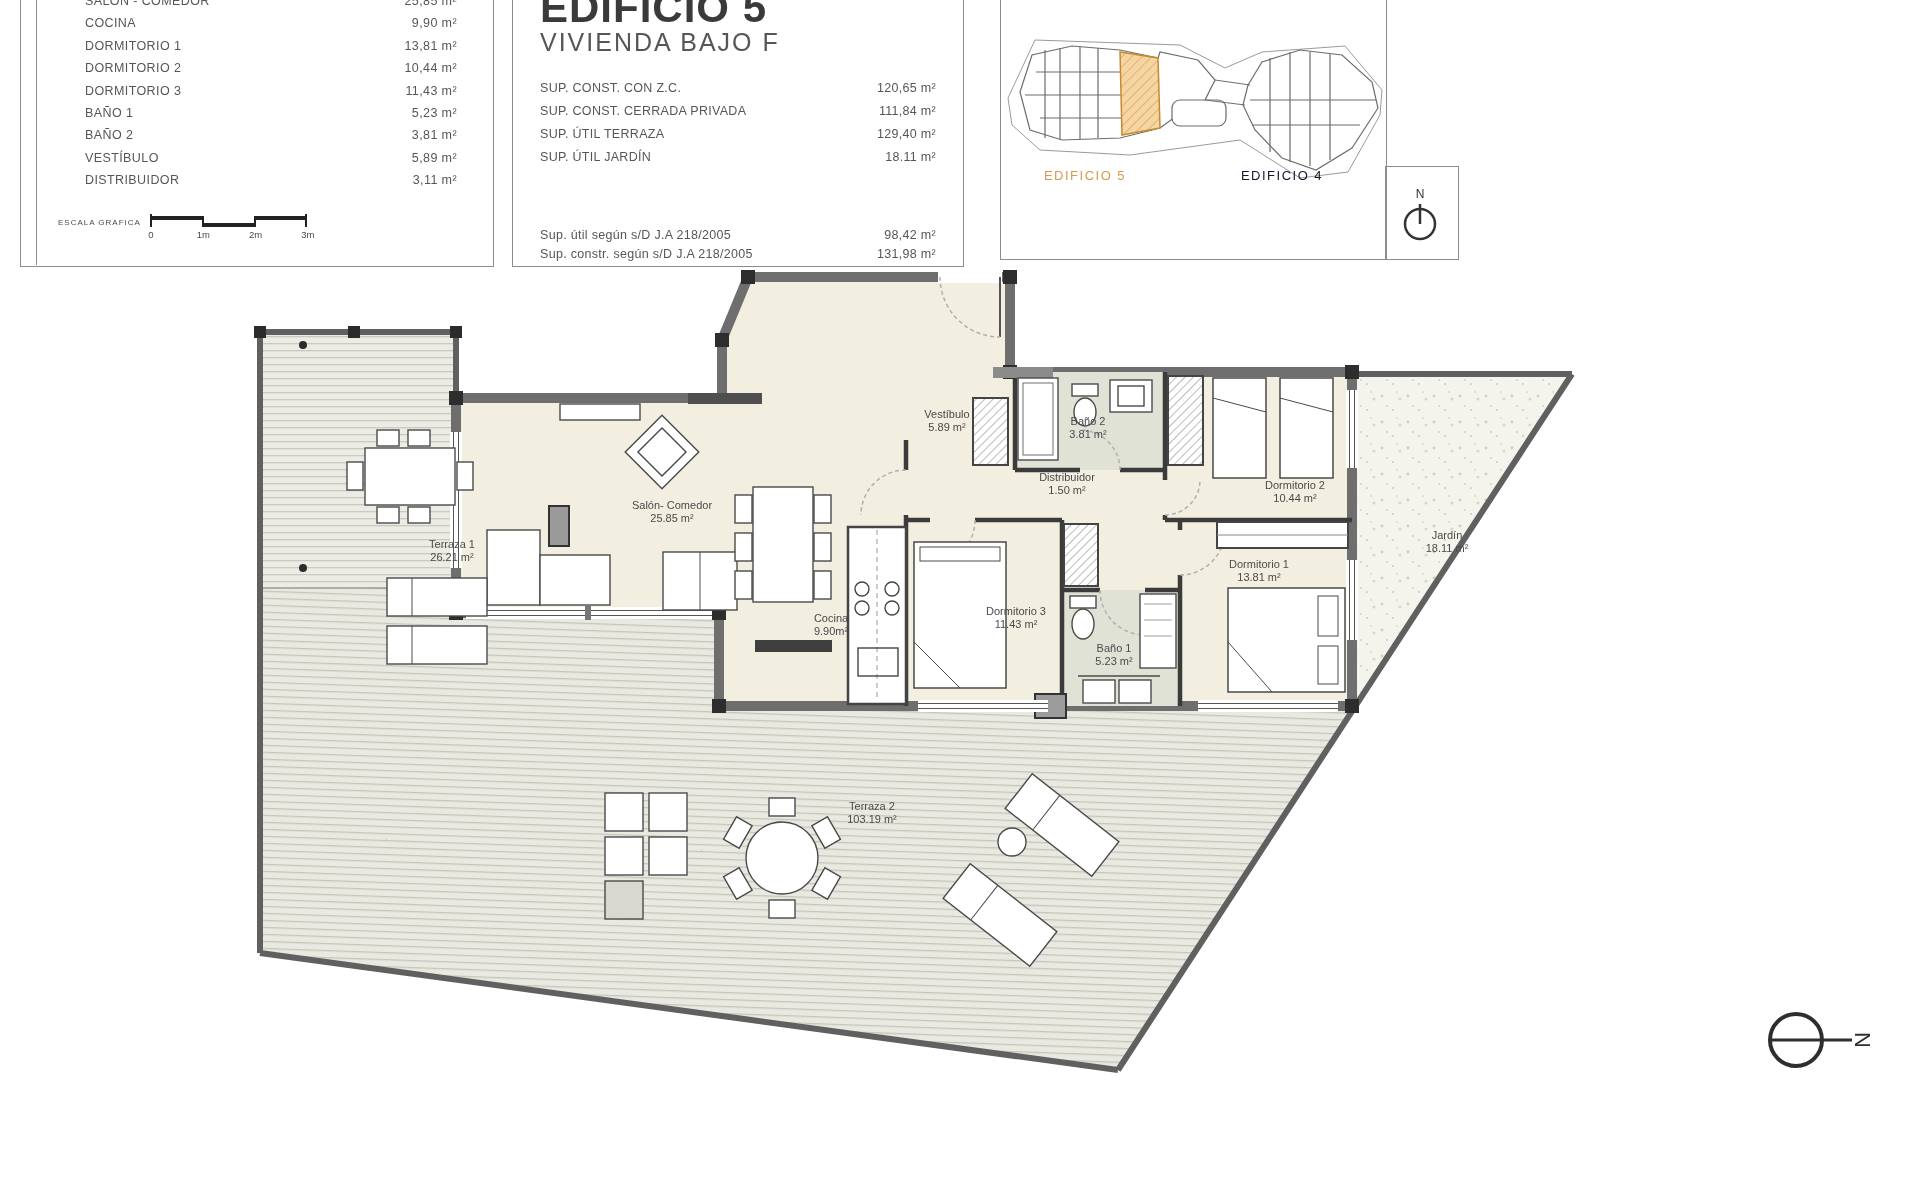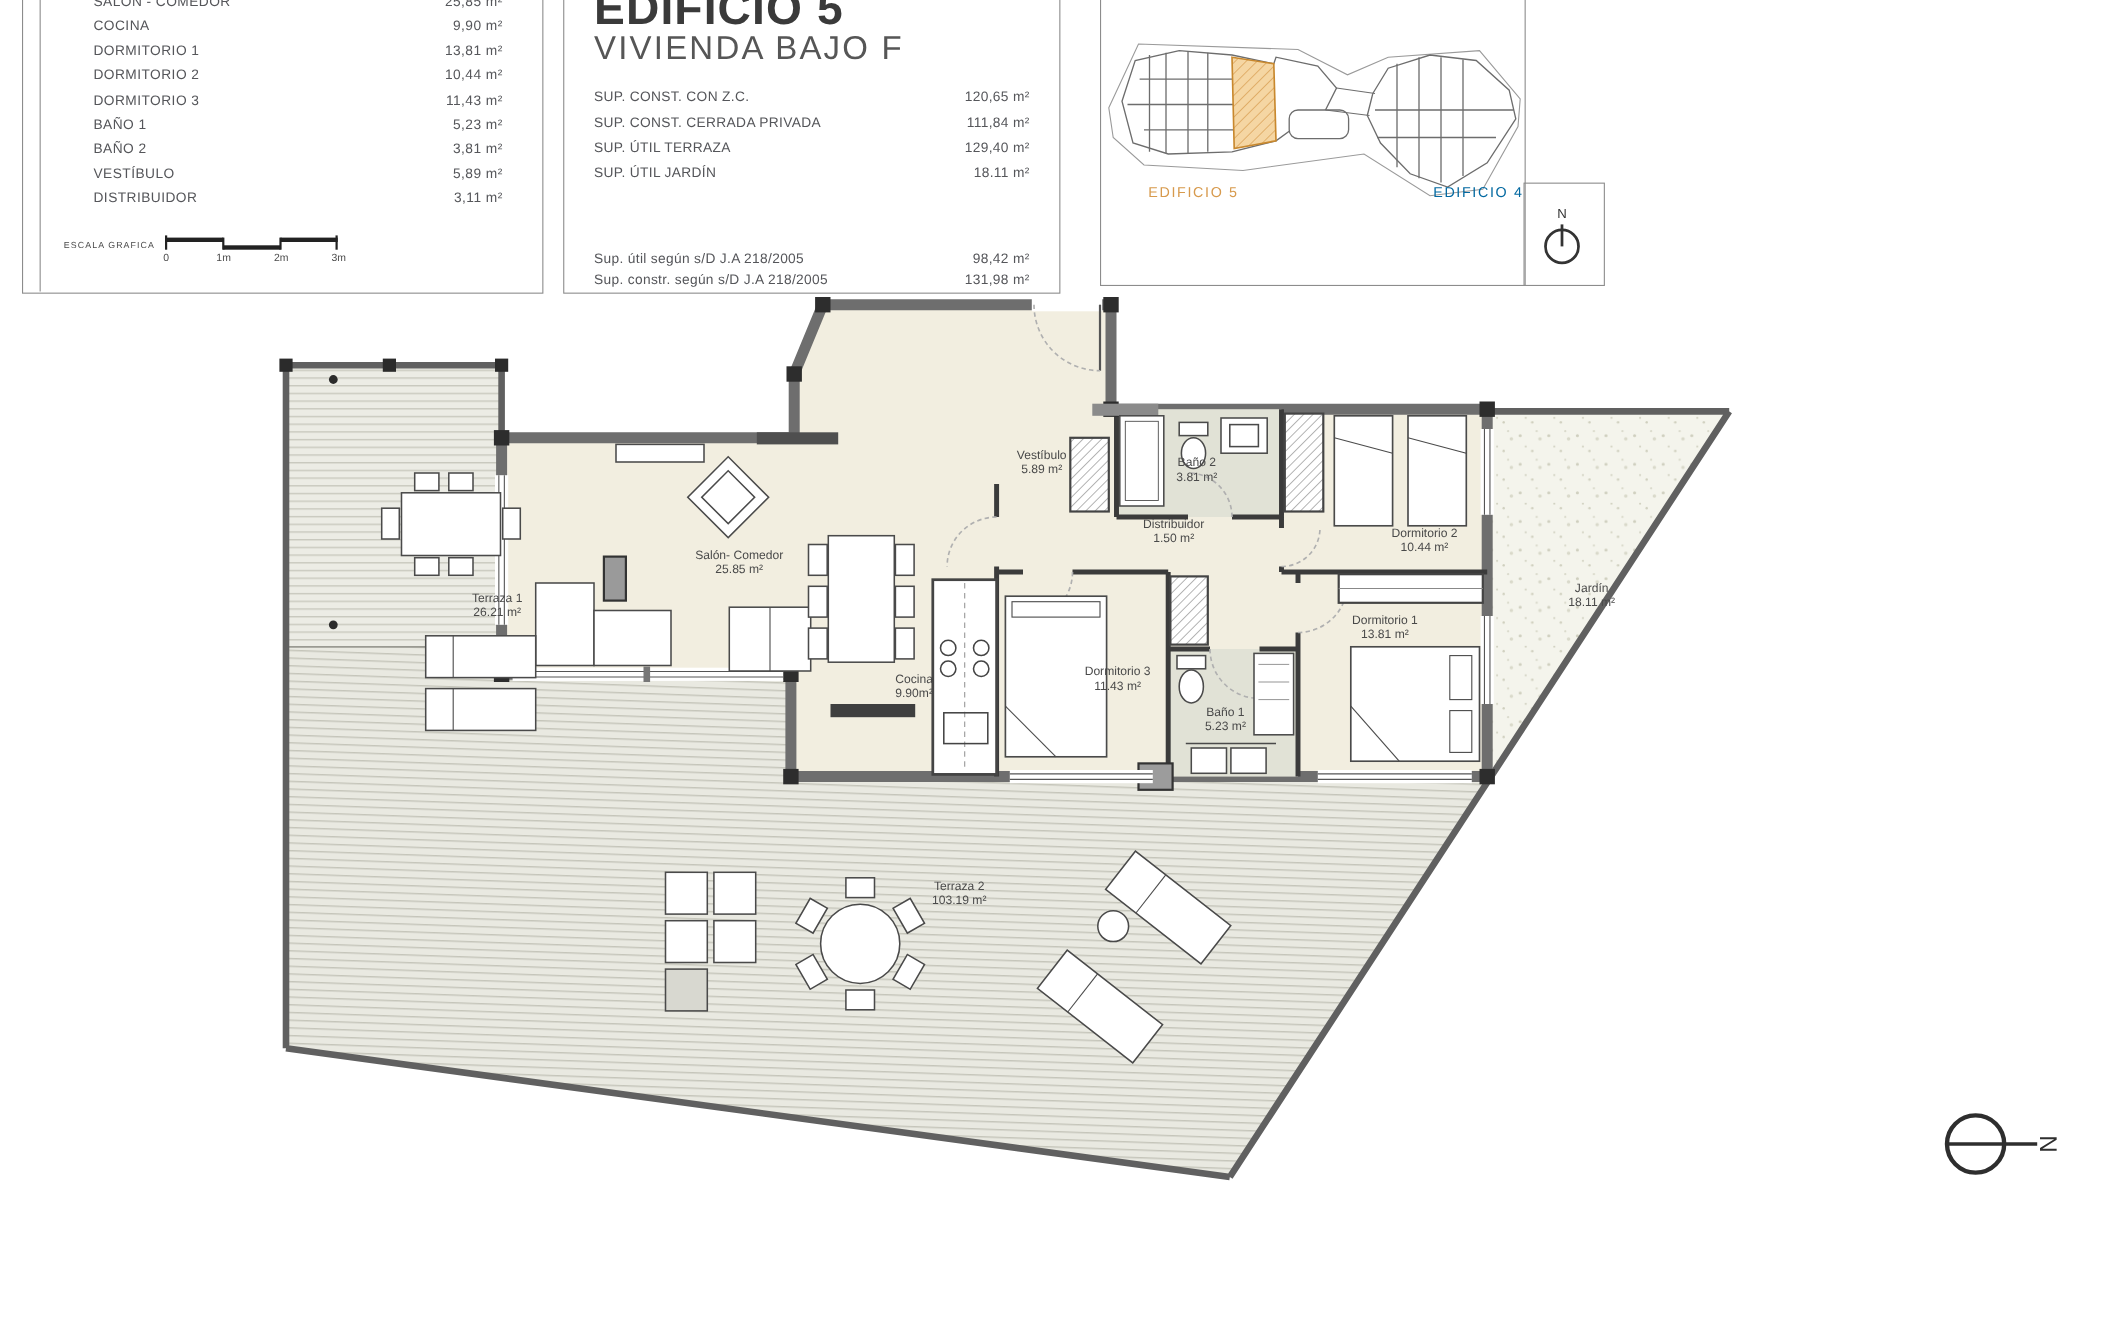--- a/index.html
+++ b/index.html
@@ -12,21 +12,21 @@
   .p2{left:512px;top:-40px;width:450px;height:305px;}
   .p3{left:1000px;top:-40px;width:385px;height:298px;}
   .pc{left:1385px;top:166px;width:72px;height:92px;}
   .t-row{position:absolute;left:85px;width:372px;height:22px;display:flex;justify-content:space-between;
          align-items:center;font-size:12.5px;letter-spacing:.4px;color:#55565a;z-index:4;}
   .t-value{color:#55565a;}
   .a-row{position:absolute;left:540px;width:396px;height:18px;display:flex;justify-content:space-between;
          align-items:center;font-size:12.5px;letter-spacing:.3px;color:#55565a;z-index:4;}
   .big-title{position:absolute;left:540px;top:-16px;font-size:42px;font-weight:700;color:#3a3a3a;
              letter-spacing:1px;z-index:4;white-space:nowrap;}
-  .sub-title{position:absolute;left:540px;top:28px;font-size:30px;font-weight:400;color:#565656;
+  .sub-title{position:absolute;left:540px;top:28px;font-size:25px;font-weight:400;color:#565656;
              letter-spacing:2px;z-index:4;white-space:nowrap;}
   .scale-label{position:absolute;left:58px;top:218px;font-size:8px;letter-spacing:1px;color:#4a4a4a;z-index:4;}
   .scale-tick{position:absolute;top:229px;transform:translateX(-50%);font-size:9.5px;color:#4a4a4a;z-index:4;}
   .sb{position:absolute;background:#222;z-index:4;}
   .site-label{position:absolute;transform:translate(-50%,-50%);font-size:13px;letter-spacing:1.5px;
               z-index:4;white-space:nowrap;}
   .plan-label{position:absolute;transform:translate(-50%,-50%);text-align:center;font-size:11px;
               line-height:13px;color:#4a4a4a;z-index:4;white-space:nowrap;}
   .plan-label span{display:block;}
 </style>
@@ -397,21 +397,21 @@
 
     <div class="a-row" style="top: 226px; text-align: right;">
       <span>Sup. útil según s/D J.A 218/2005</span>
       <span>98,42 m²</span>
     </div>
   </div>
 
 <div class="panel p3"></div>
 <div class="panel pc"></div>
 <div class="site-label" style="left:1085px;top:175px;color:#d79a4d;">EDIFICIO 5</div>
-<div class="site-label" style="left:1344px;top:175px;color:#0369a1;">EDIFICIO 4</div>
+<div class="site-label" style="left:1282px;top:175px;color:#0f172a;">EDIFICIO 4</div>
 
 <div>
 
     <div class="plan-label" style="left: 452px; top: 551px;">
       <span>Terraza 1</span>
       <span>26.21 m²</span>
     </div>
 
     <div class="plan-label" style="left: 672px; top: 512px;">
       <span>Salón- Comedor</span>

